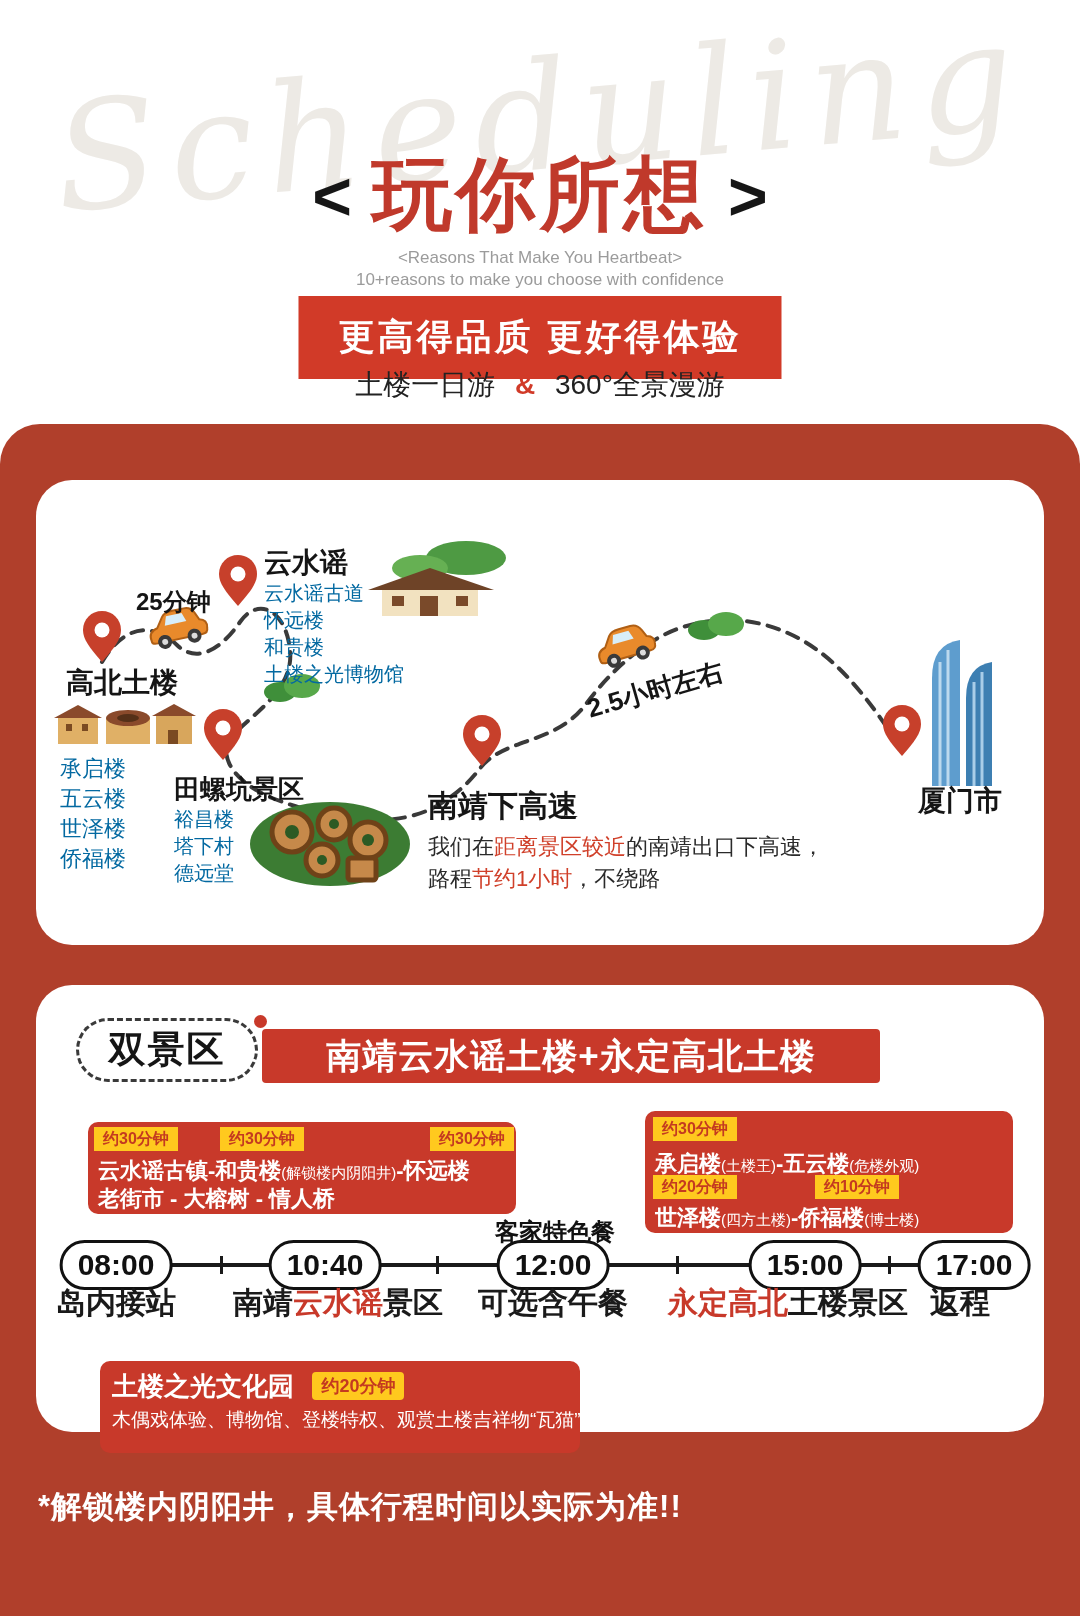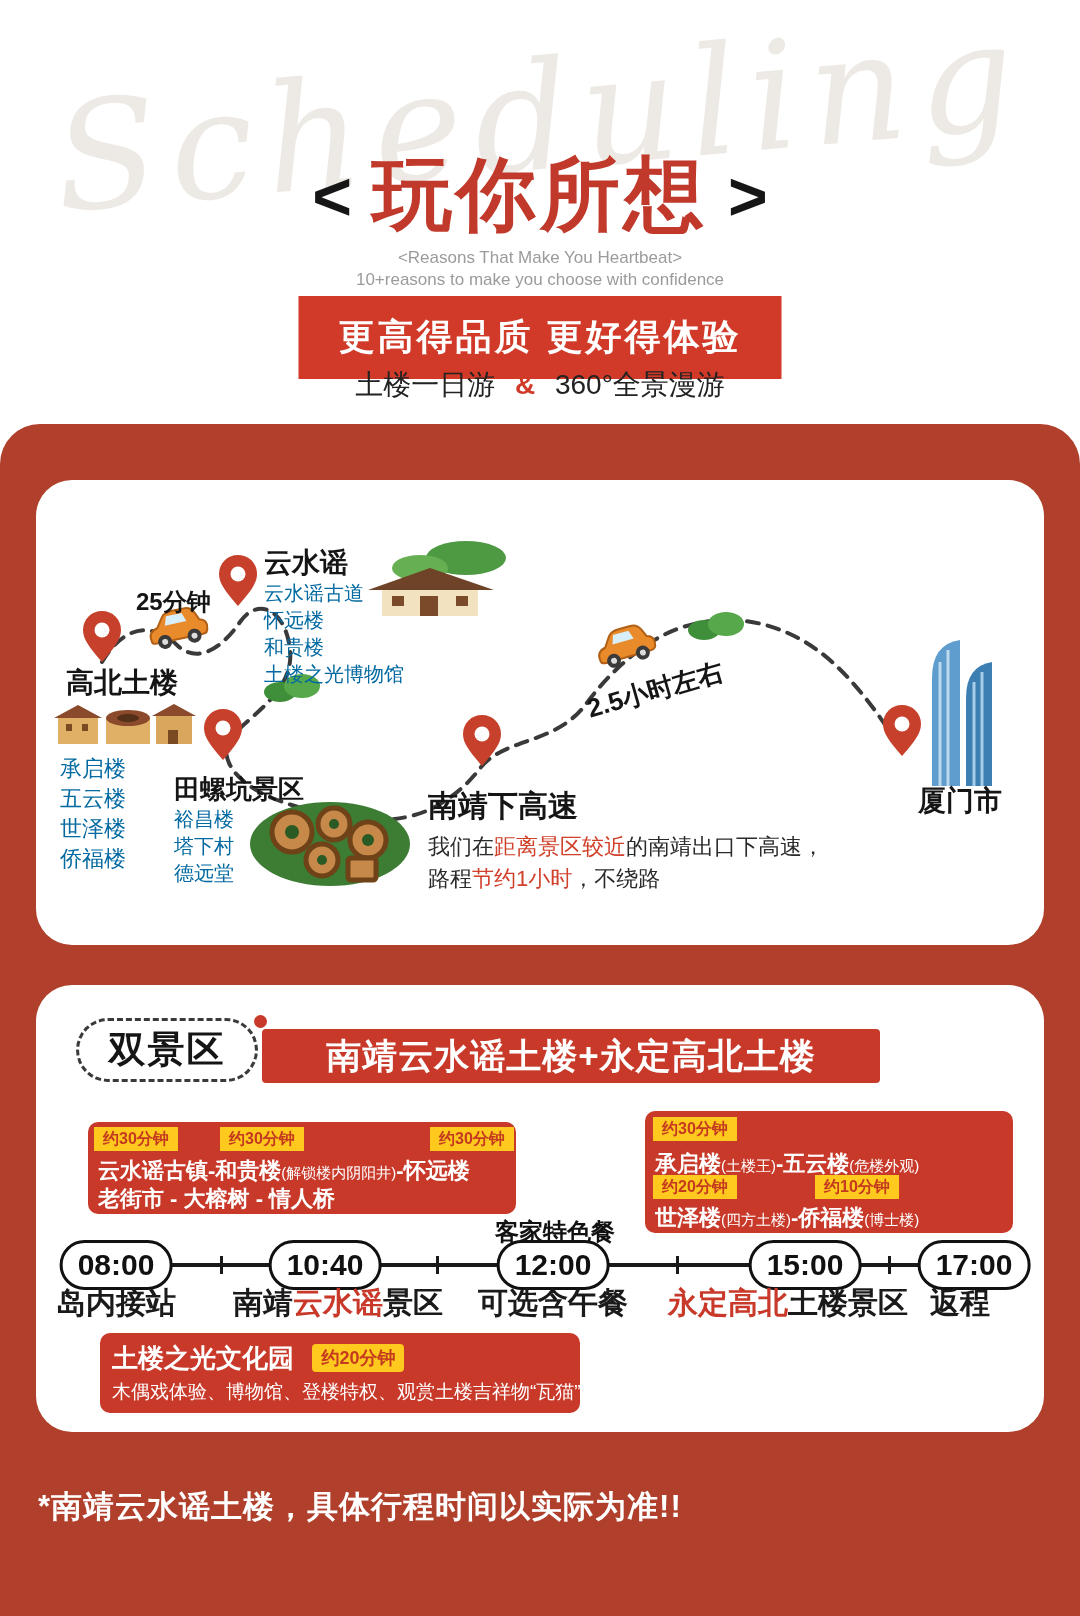--- a/index.html
+++ b/index.html
@@ -59,21 +59,21 @@
     justify-content:center; font-size:37px; font-weight:800; color:#151515; letter-spacing:2px; }
   .badge-dot { position:absolute; left:218px; top:30px; width:13px; height:13px;
     border-radius:50%; background:#c8392a; }
   .sch-banner { position:absolute; left:226px; top:44px; width:618px; height:54px;
     background:#c8392a; color:#fff; font-size:35px; font-weight:800; display:flex;
     align-items:center; justify-content:center; border-radius:4px; letter-spacing:1px; white-space:nowrap; }
 
   .redbox { position:absolute; background:#c8392a; border-radius:10px; color:#fff; }
   .leftbox  { left:52px;  top:137px; width:428px; height:92px; }
   .rightbox { left:609px; top:126px; width:368px; height:122px; }
-  .culturebox { left:64px; top:348px; width:480px; height:80px; }
+  .culturebox { left:64px; top:376px; width:480px; height:92px; }
 
   .yb { position:absolute; top:5px; background:#ffc91e; color:#c43a20; font-size:16px;
     font-weight:700; padding:2px 9px; border-radius:0; white-space:nowrap; line-height:1.25; }
   .boxline { position:absolute; left:10px; white-space:nowrap; color:#fff; }
   .b { font-size:22px; font-weight:700; }
   .s { font-size:15px; font-weight:400; }
 
   .meal { position:absolute; left:457px; top:231px; width:124px; text-align:center;
     font-size:24px; font-weight:700; color:#111; white-space:nowrap; }
   .tl-line { position:absolute; left:26px; top:278px; width:956px; height:4px; background:#1a1a1a; }
@@ -314,15 +314,15 @@
 
     <div class="redbox culturebox">
       <div class="cb-row1">
         <span class="cb-title">土楼之光文化园</span>
         <span class="yb-inline">约20分钟</span>
       </div>
       <div class="cb-desc">木偶戏体验、博物馆、登楼特权、观赏土楼吉祥物“瓦猫”</div>
     </div>
   </div>
 
-  <div class="footer-note">*南靖云水谣土楼，具体行程时间以实际为准!!</div>
+  <div class="footer-note">*解锁楼内阴阳井，具体行程时间以实际为准!!</div>
 
 </div>
 
 </body></html>

